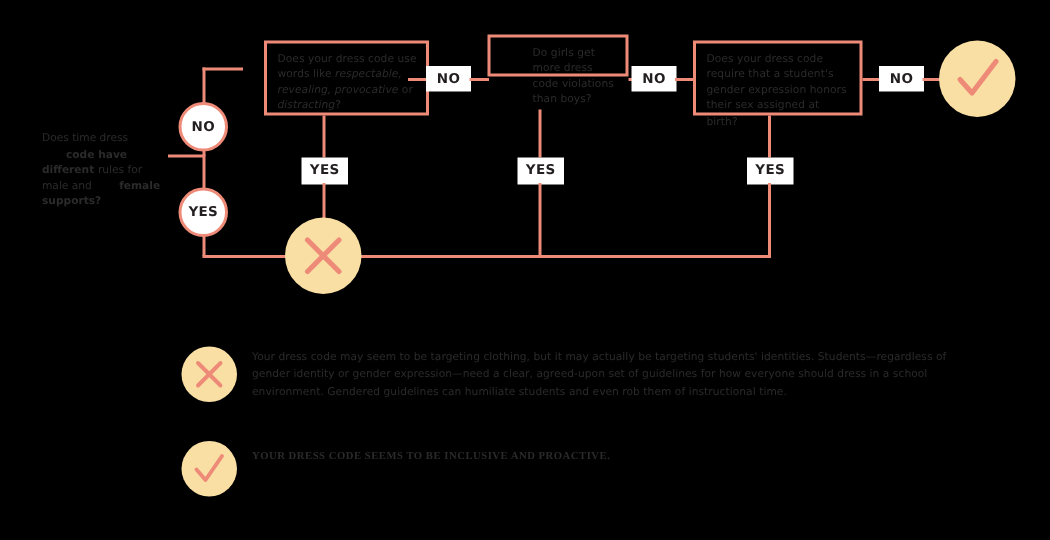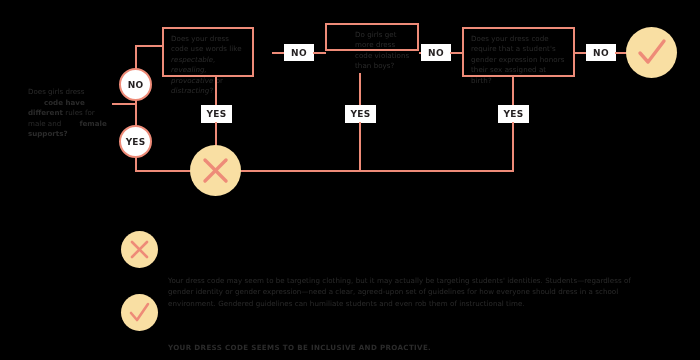--- a/index.html
+++ b/index.html
@@ -103,37 +103,37 @@
     display: flex;
     align-items: center;
     justify-content: center;
   }
   .legend-text {
     position: absolute;
     color: #2B2B2B;
     font-size: 7.1px;
     line-height: 11.3px;
     letter-spacing: 0.04px;
-    margin-top: 43px;
   }
   .legend-head {
     color: #2B2B2B;
     font-size: 7.1px;
     font-weight: bold;
     letter-spacing: 0.35px;
     line-height: 11.5px;
+    font-family: Liberation Serif, serif;
   }
 </style>
 </head>
 <body>
 
 <div id="flowchart">
 
   <div id="start-question" style="left:28px; top:87px;">
-    <span>Does girls dress </span><b>code have different </b><span>rules for male and </span><b>female supports?</b>
+    <span>Does time dress </span><b>code have different </b><span>rules for male and </span><b>female supports?</b>
   </div>
 
   <div class="line h" style="left:112px; top:103px; width:24px;"></div>
 
   <div class="line v" style="left:135px; top:70px; height:34px;"></div>
 
   <div class="line v" style="left:135px; top:103px; height:33px;"></div>
 
   <div class="tag-circle" style="left:119px; top:68px; width:33px; height:33px;">
     <span>NO</span>
@@ -142,21 +142,21 @@
   <div class="tag-circle" style="left:119px; top:125px; width:33px; height:33px;">
     <span>YES</span>
   </div>
 
   <div class="line v" style="left:135px; top:45px; height:25px;"></div>
   <div class="line h" style="left:135px; top:45px; width:27px;"></div>
 
   <div class="line v" style="left:135px; top:157px; height:14px;"></div>
   <div class="line h" style="left:135px; top:170px; width:80px;"></div>
 
-  <div class="qbox" style="left:162px; top:27px; width:92px; height:50px;">
+  <div class="qbox" style="left:176px; top:27px; width:110px; height:50px;">
     <span><span>Does your dress code use words like </span><span class="em">respectable, revealing, provocative</span><span> or </span><span class="em">distracting</span><span>?</span></span>
   </div>
 
   <div class="line h" style="left:272px; top:52px; width:13px;"></div>
   <div class="tag" style="left:284px; top:44px; width:30px; height:17px;">
     <span>NO</span>
   </div>
   <div class="line h" style="left:313px; top:52px; width:13px;"></div>
 
   <div class="line v" style="left:215px; top:77px; height:28px;"></div>

